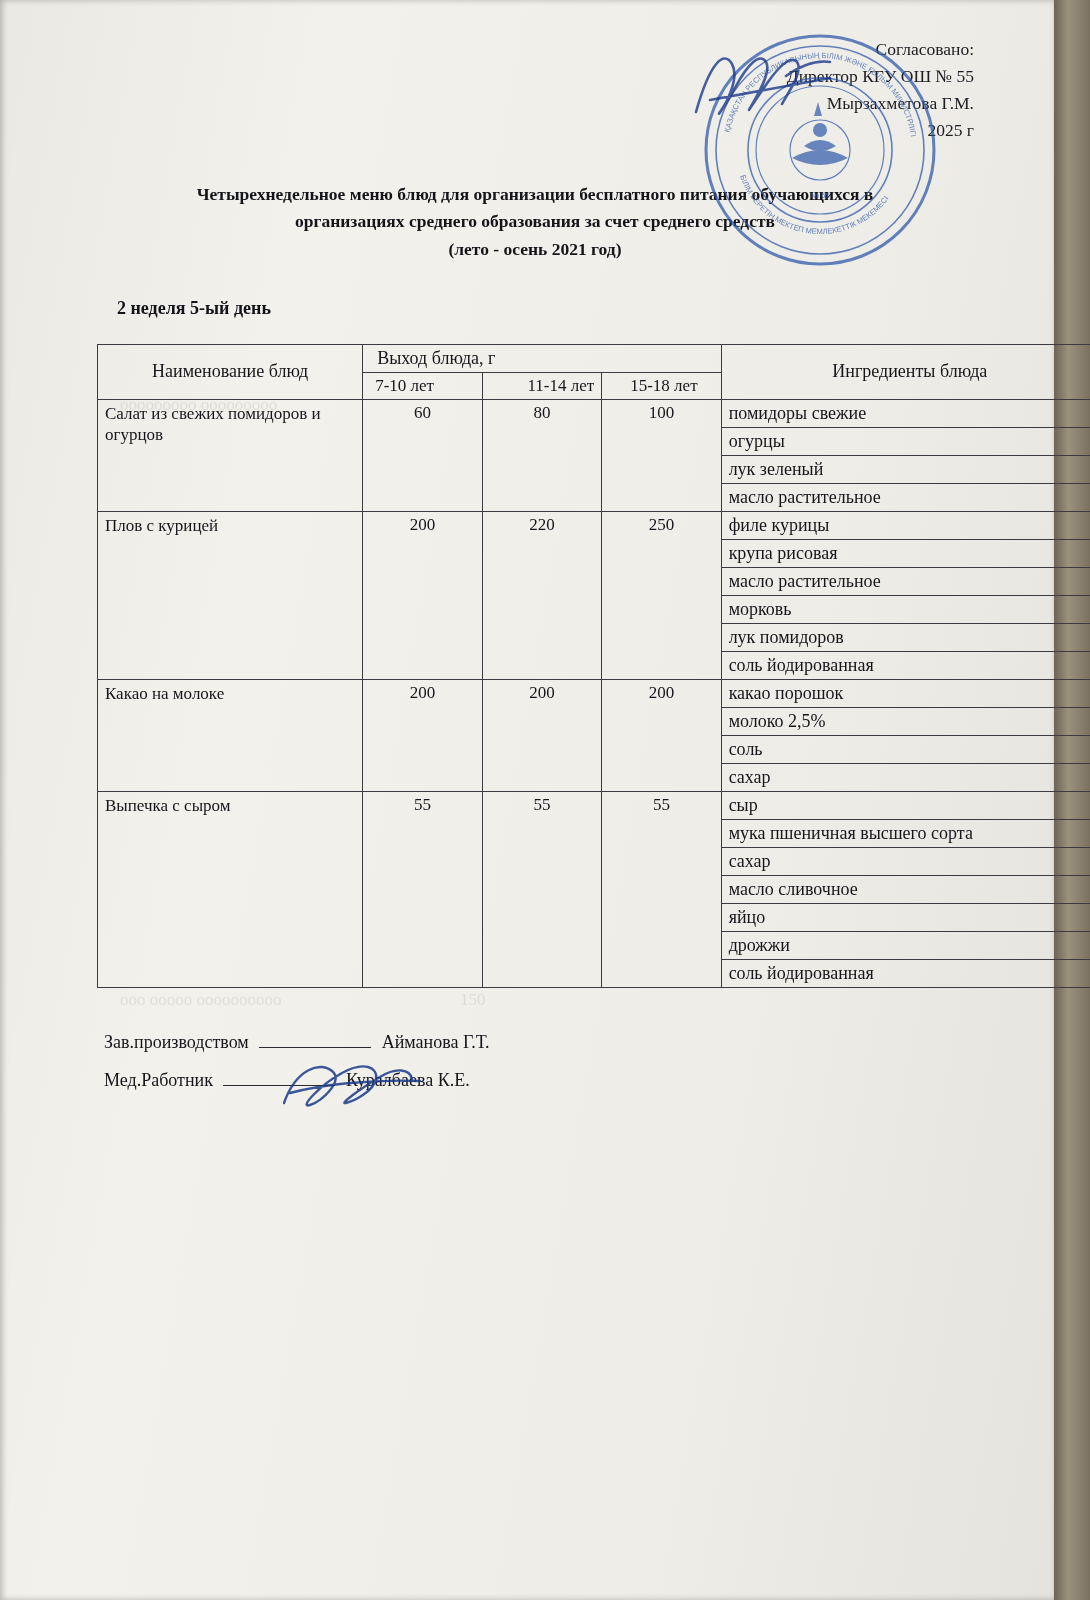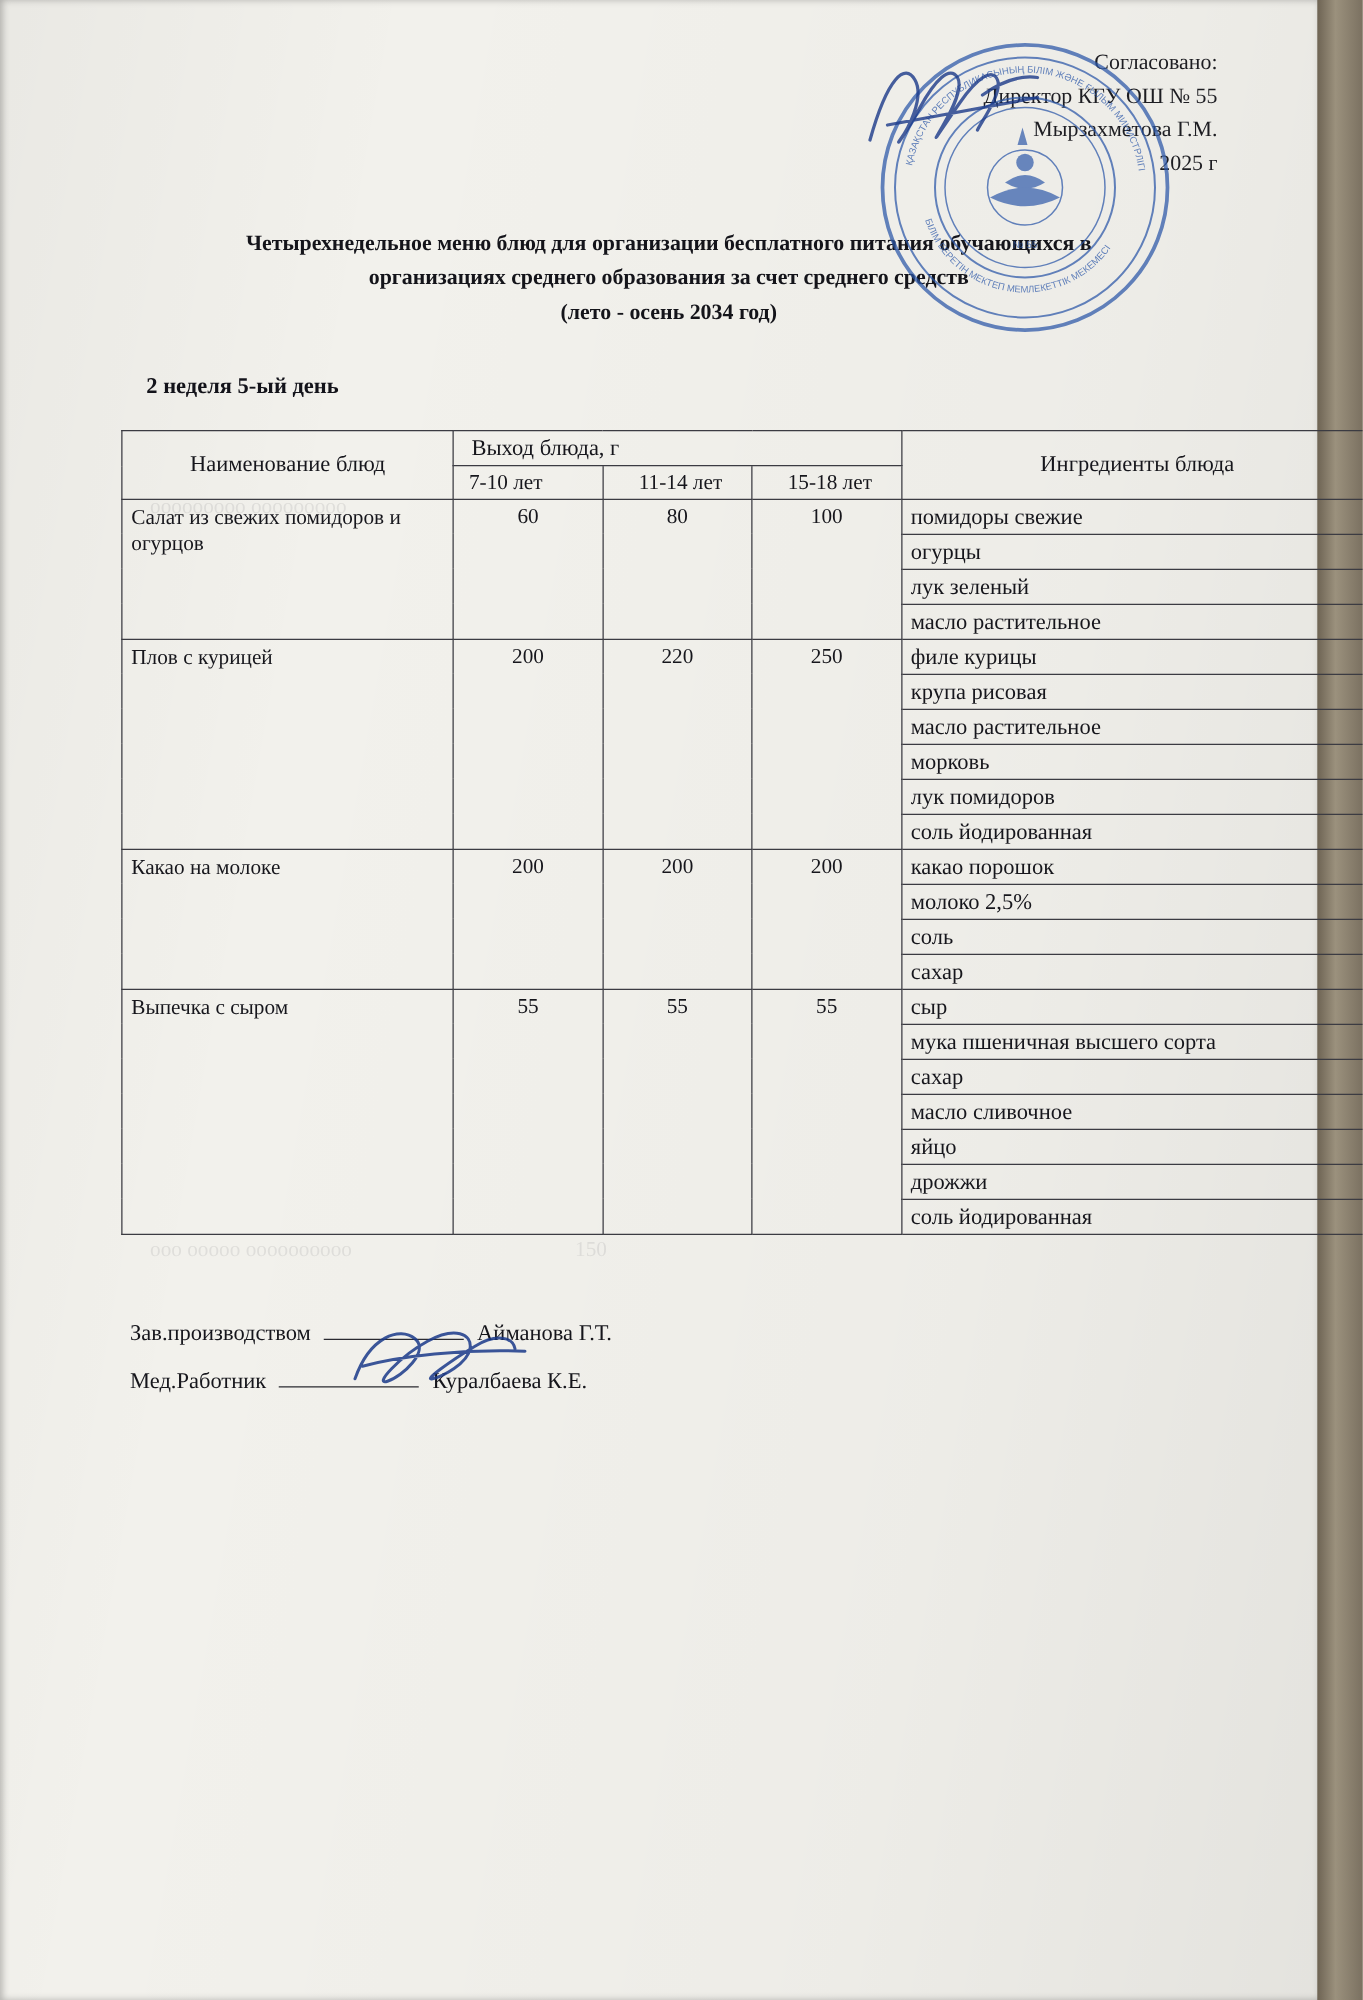--- a/index.html
+++ b/index.html
@@ -131,21 +131,21 @@
     border-bottom: 1px solid #8f8f96;
     padding: 4px 8px 4px 10px;
     font-size: 18px;
     height: 20px;
   }
   .sep-strong { border-top: 1px solid #3b3b42; }
 
   .signatures {
     position: absolute;
     left: 104px;
-    top: 1048px;
+    top: 1024px;
     font-size: 18px;
     line-height: 2.1;
     color: #15151b;
     z-index: 3;
   }
   .sig-line { white-space: nowrap; }
   .underline-gap {
     display: inline-block;
     width: 112px;
     border-bottom: 1px solid #2a2a30;
@@ -236,35 +236,35 @@
       <text>
         <textPath href="#arcBottom" startOffset="10%">БІЛІМ БЕРЕТІН МЕКТЕП МЕМЛЕКЕТТІК МЕКЕМЕСІ</textPath>
       </text>
       <text x="120" y="168" text-anchor="middle" font-size="8">№ 55</text>
     </g>
   </svg>
 
   <div class="doc-title">
     <div>Четырехнедельное меню блюд для организации бесплатного питания обучающихся в</div>
     <div class="doc-subtitle">организациях среднего образования за счет среднего средств</div>
-    <div class="doc-subtitle">(лето - осень 2034 год)</div>
+    <div class="doc-subtitle">(лето - осень 2021 год)</div>
   </div>
 
   <div class="week-day">2 неделя 5-ый день</div>
 
   <table class="menu">
     <tbody>
       <tr>
         <td rowspan="2" class="hdr-left" style="width:238px; vertical-align:middle;">Наименование блюд</td>
         <td colspan="3" class="hdr" style="width:282px; text-align:left; padding-left:14px;">Выход блюда, г</td>
         <td rowspan="2" class="hdr" style="width:345px; vertical-align:middle;">Ингредиенты блюда</td>
       </tr>
       <tr>
         <td class="age" style="width:94px; text-align:left; padding-left:12px;">7-10 лет</td>
-        <td class="age" style="width:94px; text-align:center; padding-left:12px;">11-14 лет</td>
+        <td class="age" style="width:94px; text-align:right; padding-left:12px;">11-14 лет</td>
         <td class="age" style="width:94px; text-align:center; padding-left:12px;">15-18 лет</td>
       </tr>
 
       <tr>
         <td rowspan="4" class="dish">Салат из свежих помидоров и огурцов</td>
         <td rowspan="4" class="num">60</td>
         <td rowspan="4" class="num">80</td>
         <td rowspan="4" class="num">100</td>
         <td class="ing sep-strong">помидоры свежие</td>
       </tr>

